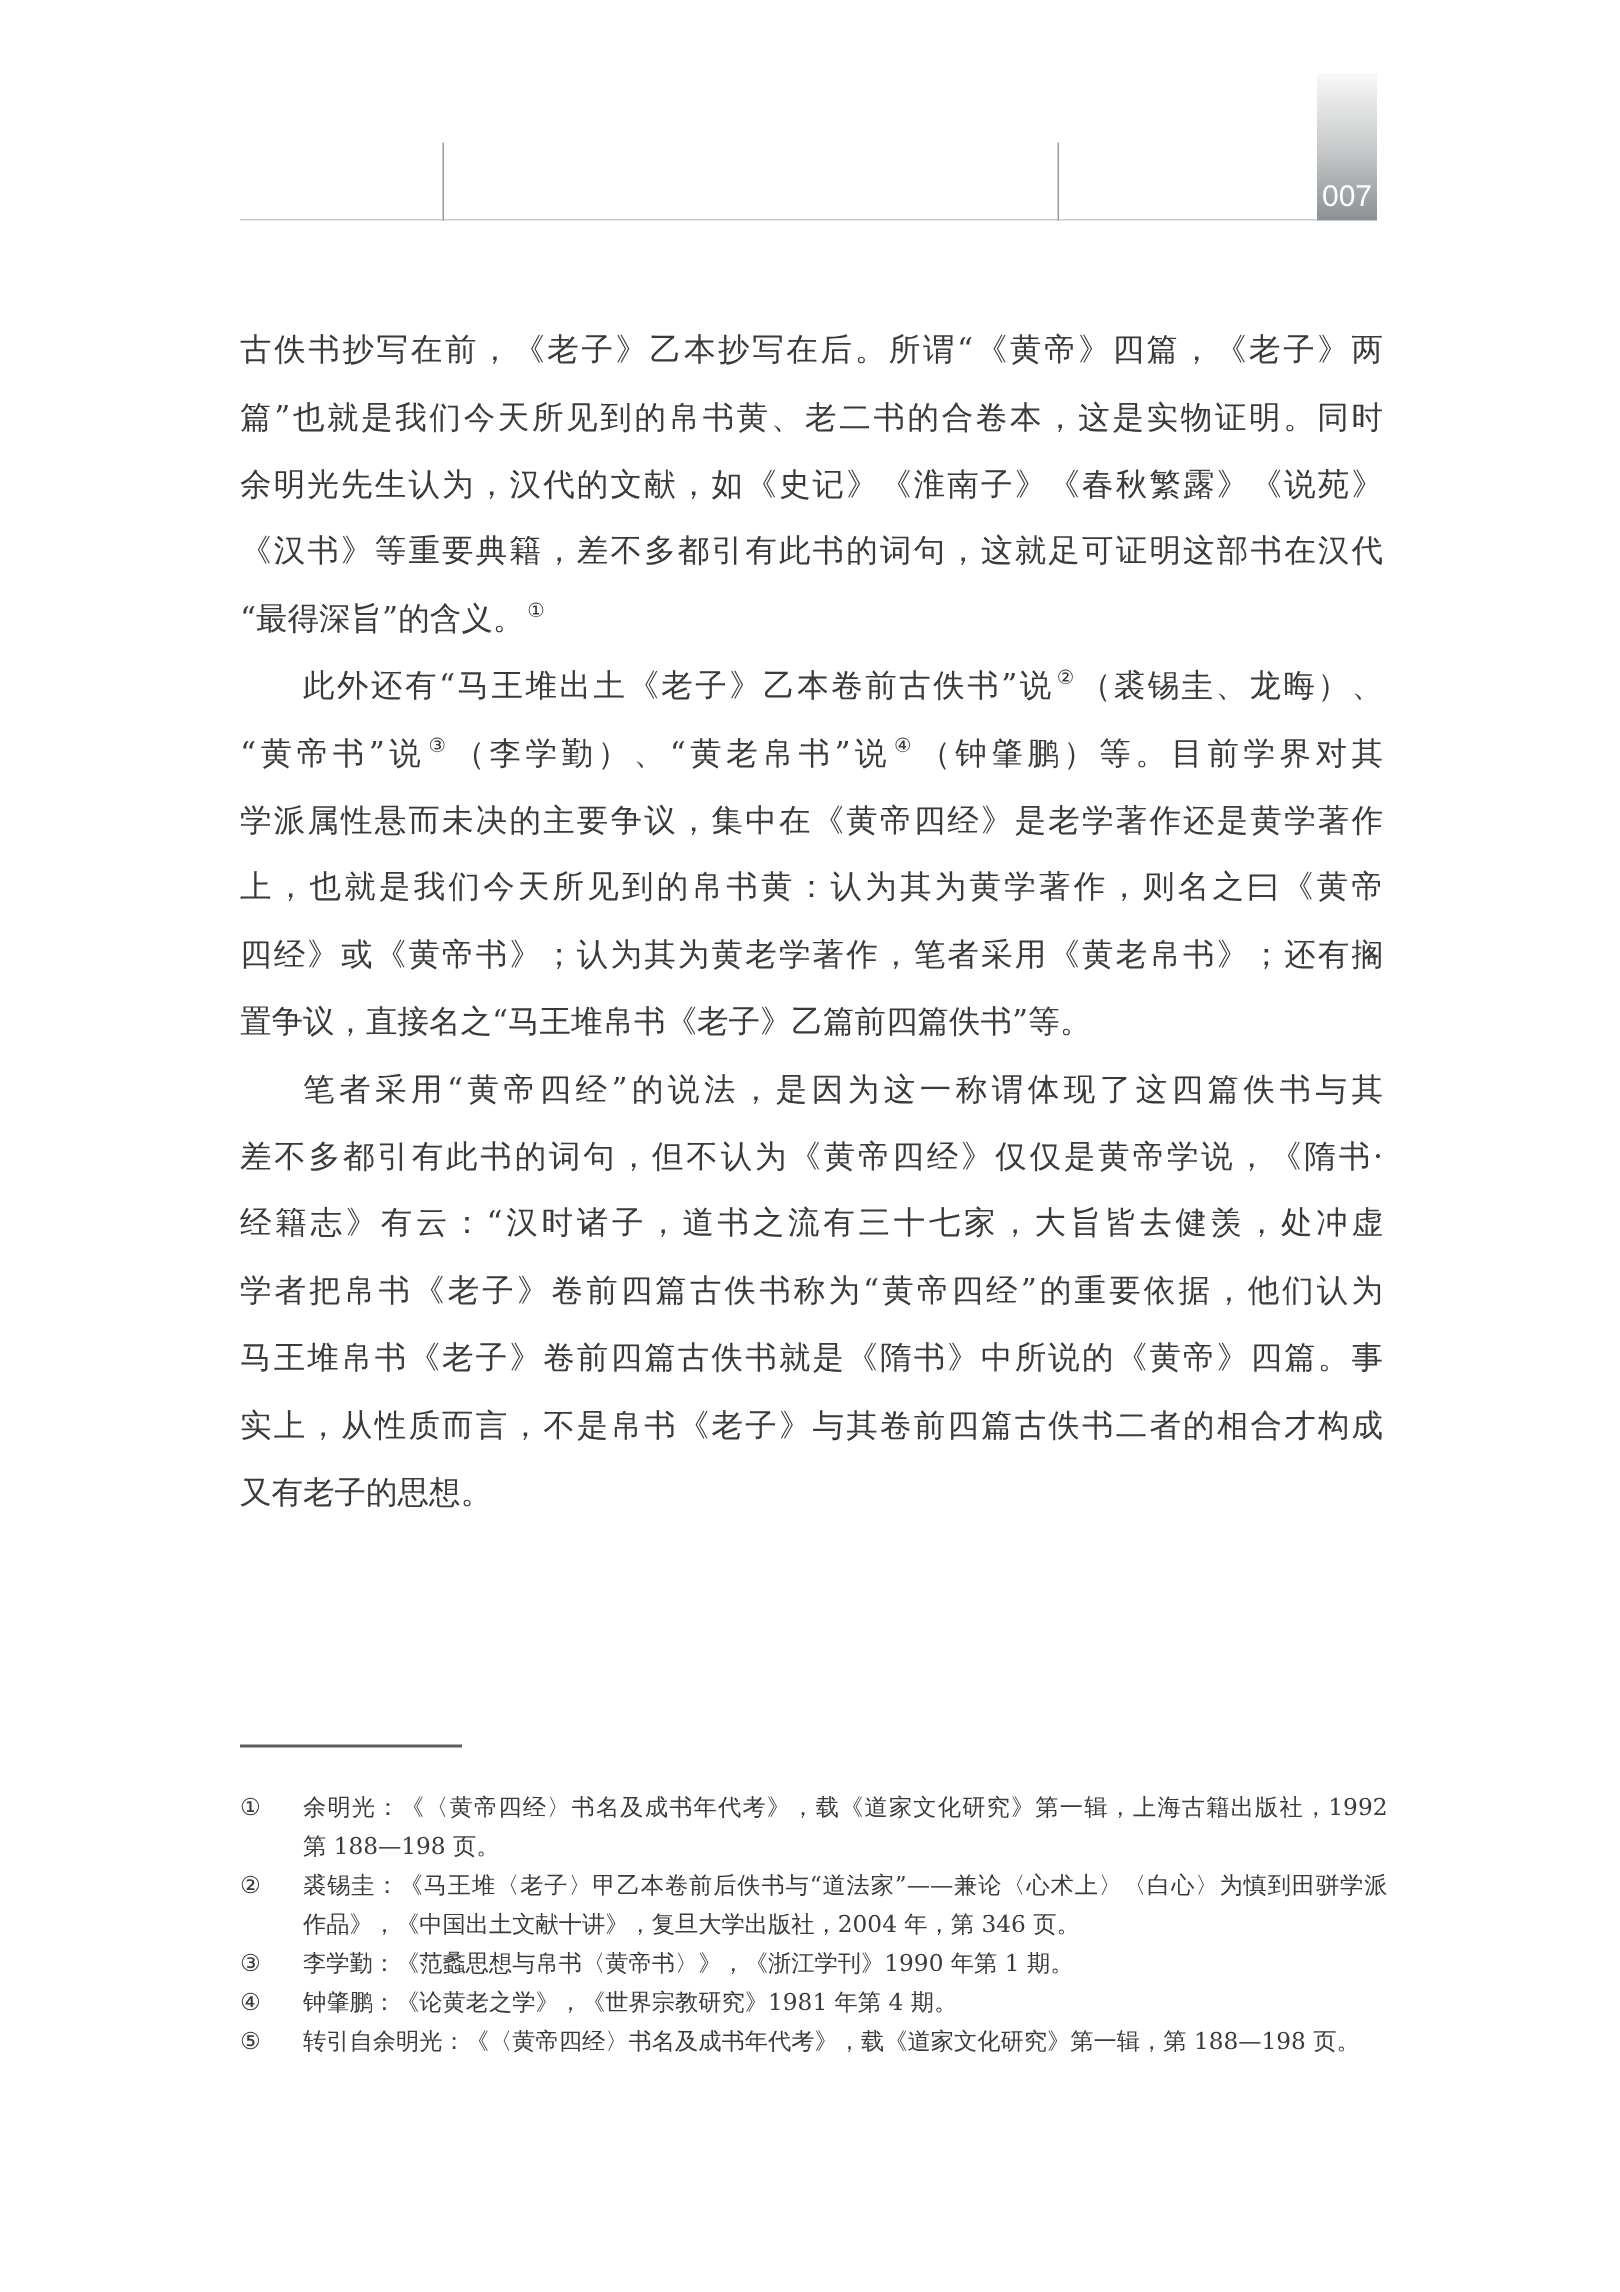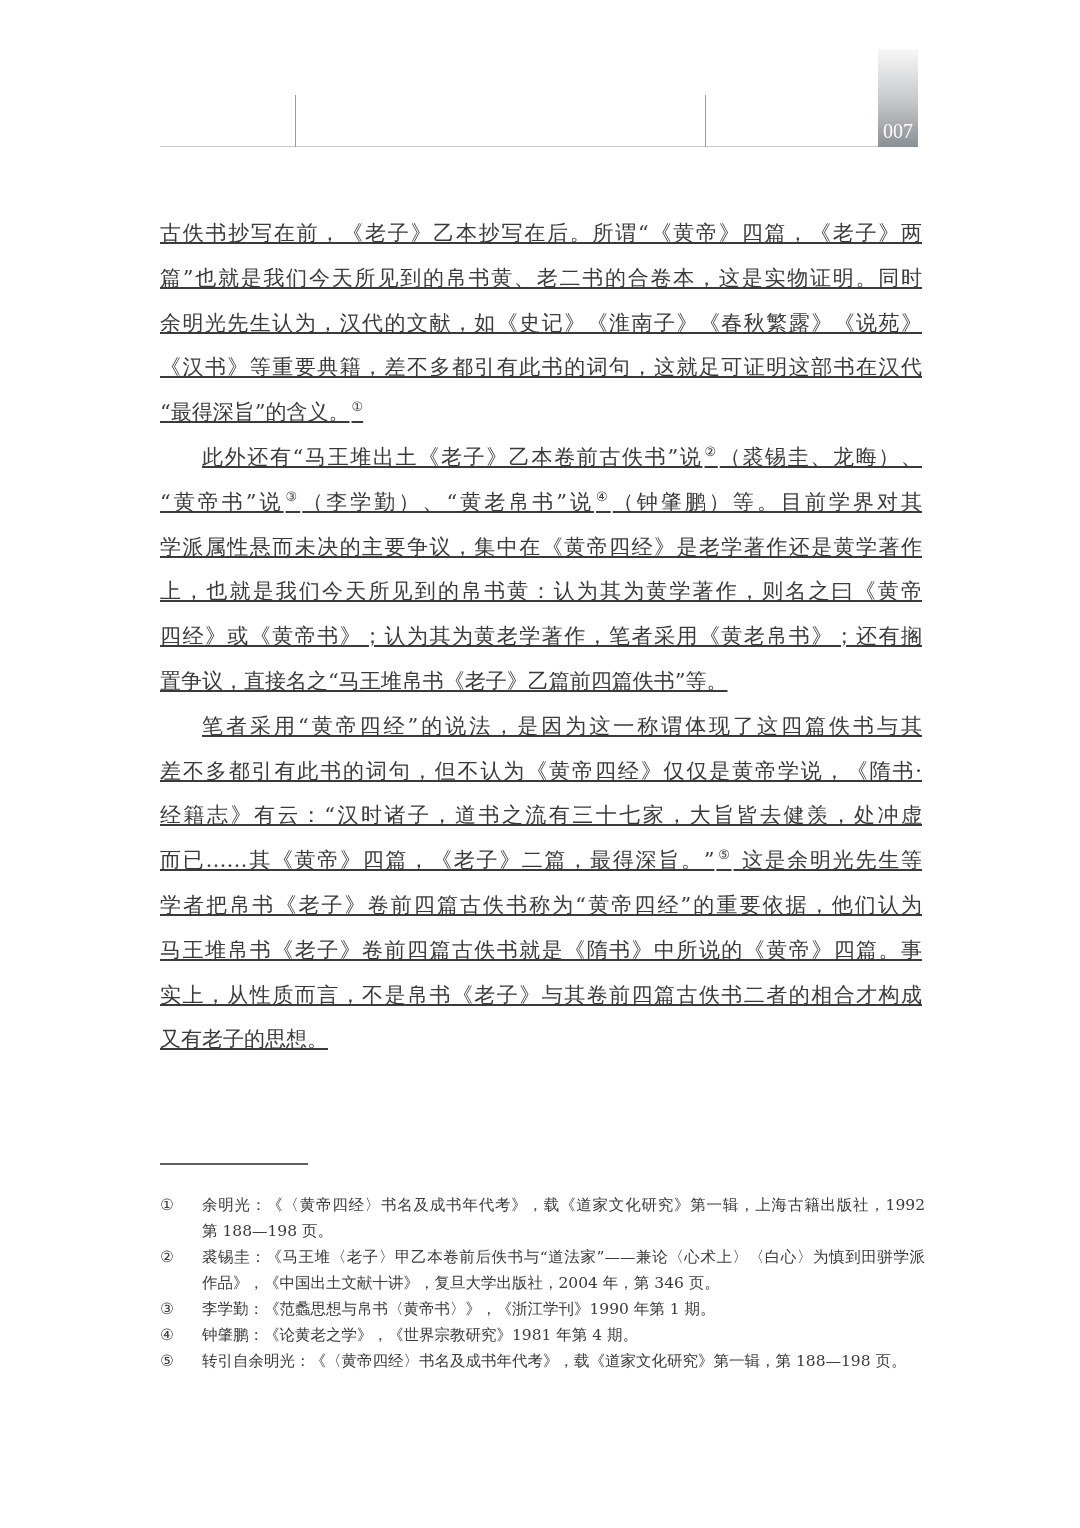--- a/index.html
+++ b/index.html
@@ -60,32 +60,32 @@
       var(--bar_gradient_bottom) 100%);
     display: flex;
     align-items: flex-end;
     justify-content: center;
   }
   .page-number {
     color: var(--page_number_text);
     font-size: 20px;
     line-height: 1;
     padding-bottom: 6px;
-    font-family: Liberation Serif, serif;
+    font-family: Liberation Sans, sans-serif;
   }
 
   
   .body-text {
     position: absolute;
     left: 160px; top: 211px;
     width: 762px;
     font-size: 21px;
     line-height: 44.8px;
   }
-  .bline { height: 44.8px; overflow: hidden; text-decoration: underline; }
+  .bline { height: 44.8px; overflow: hidden; }
   .bline.fill { text-align: justify; }
   .bline.fill::after { content: ""; display: inline-block; width: 100%; height: 0; }
   .bline.indent { text-indent: 42px; }
   .fnref {
     font-size: 13px;
     position: relative;
     top: -8px;
     padding: 0 2px;
   }
 
@@ -136,21 +136,20 @@
         <div class="bline fill">“黄帝书”说<span class="fnref">③</span>（李学勤）、“黄老帛书”说<span class="fnref">④</span>（钟肇鹏）等。目前学界对其</div>
         <div class="bline fill">学派属性悬而未决的主要争议，集中在《黄帝四经》是老学著作还是黄学著作</div>
         <div class="bline fill">上，也就是我们今天所见到的帛书黄：认为其为黄学著作，则名之曰《黄帝</div>
         <div class="bline fill">四经》或《黄帝书》；认为其为黄老学著作，笔者采用《黄老帛书》；还有搁</div>
         <div class="bline">置争议，直接名之“马王堆帛书《老子》乙篇前四篇佚书”等。</div>
       </div>
       <div>
         <div class="bline fill indent">笔者采用“黄帝四经”的说法，是因为这一称谓体现了这四篇佚书与其</div>
         <div class="bline fill">差不多都引有此书的词句，但不认为《黄帝四经》仅仅是黄帝学说，《隋书·</div>
         <div class="bline fill">经籍志》有云：“汉时诸子，道书之流有三十七家，大旨皆去健羡，处冲虚</div>
-        <div class="bline fill">而已……其《黄帝》四篇，《老子》二篇，最得深旨。”<span class="fnref">⑤</span> 这是余明光先生等</div>
         <div class="bline fill">学者把帛书《老子》卷前四篇古佚书称为“黄帝四经”的重要依据，他们认为</div>
         <div class="bline fill">马王堆帛书《老子》卷前四篇古佚书就是《隋书》中所说的《黄帝》四篇。事</div>
         <div class="bline fill">实上，从性质而言，不是帛书《老子》与其卷前四篇古佚书二者的相合才构成</div>
         <div class="bline">又有老子的思想。</div>
       </div>
     </div>
 
   <div class="footnote-divider"></div>
 
   <div class="footnotes">

